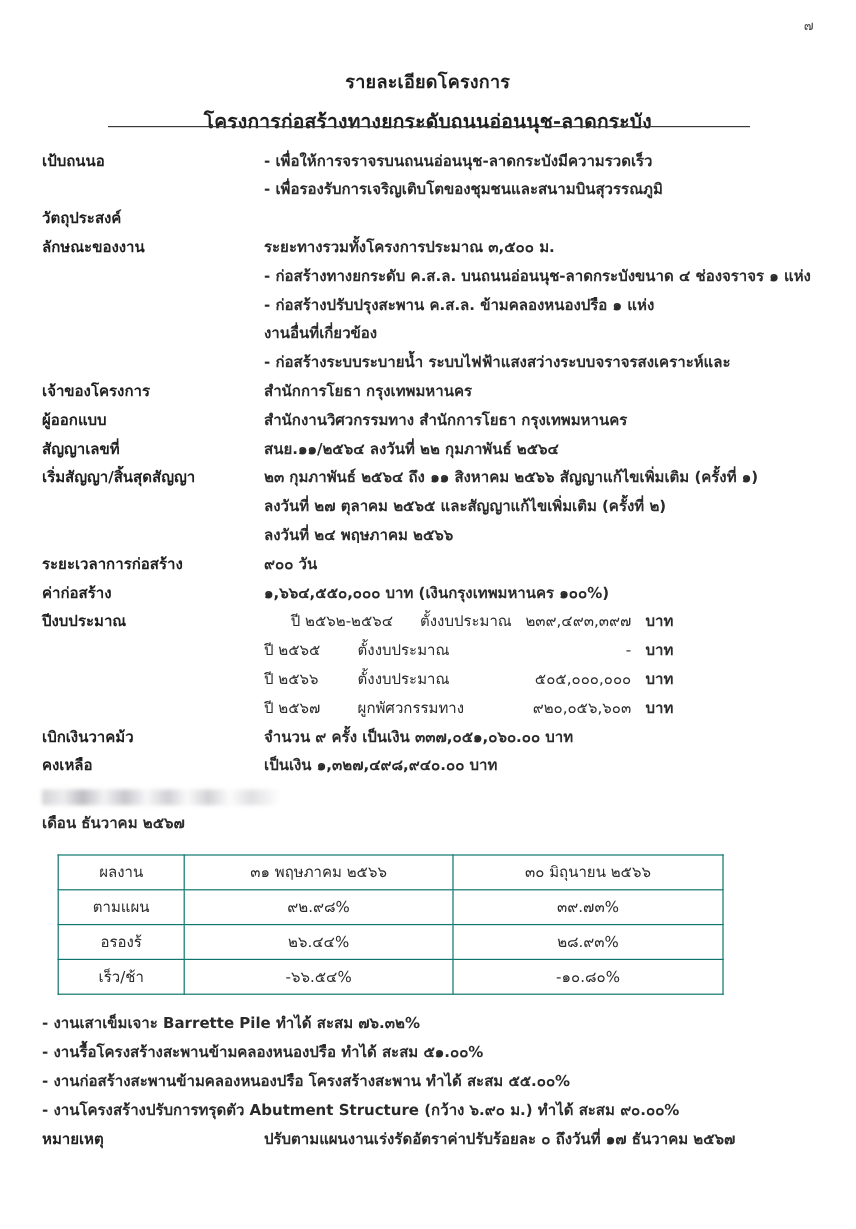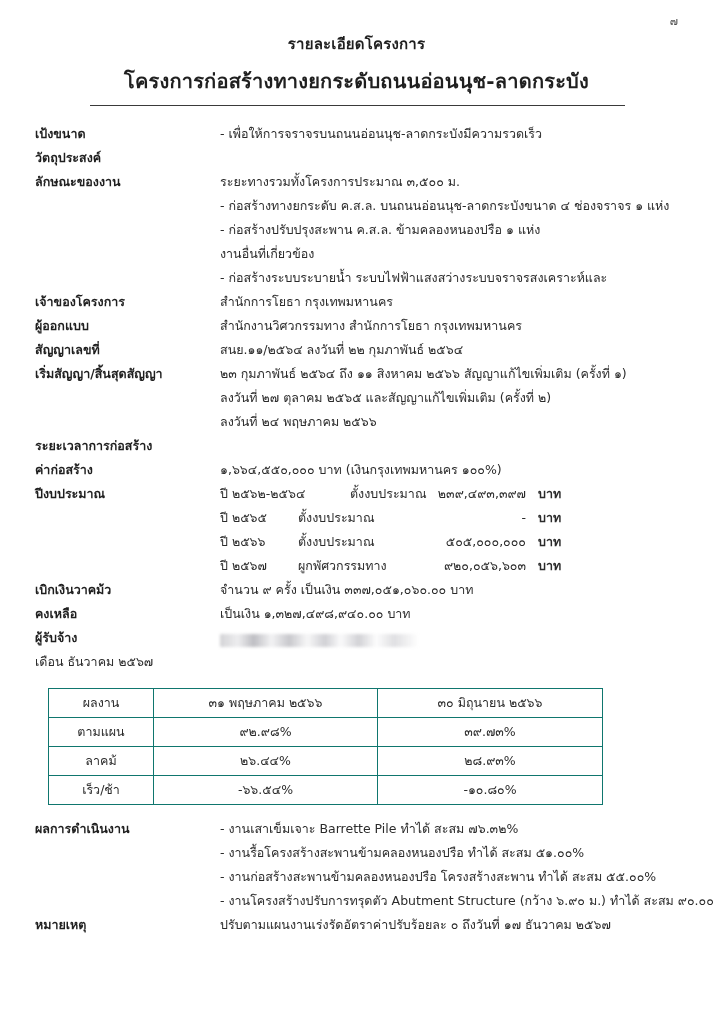--- a/index.html
+++ b/index.html
@@ -20,33 +20,33 @@
   }
   .page-number {
     position: absolute;
     top: 12px;
     right: 35px;
     font-size: 11px;
     color: #4a4a4a;
   }
   .doc-header {
     position: absolute;
-    top: 32px;
+    top: 56px;
     left: 0;
     width: 713px;
     text-align: center;
   }
   .doc-header .line1 {
     font-size: 15px;
     font-weight: bold;
     color: #1f1f1f;
     letter-spacing: 0.2px;
   }
   .doc-header .line2 {
-    font-size: 20px;
+    font-size: 16px;
     font-weight: bold;
     color: #1f1f1f;
     margin-top: 9px;
     letter-spacing: 0.2px;
   }
   .title-rule {
     position: absolute;
     top: 105px;
     left: 90px;
     width: 535px;
@@ -77,33 +77,34 @@
   .value {
     flex: 1 1 auto;
     font-size: 12.5px;
     color: #2b2b2b;
     line-height: 24px;
   }
   .value .ln {
     display: block;
     line-height: 24px;
     white-space: nowrap;
+    font-weight: bold;
   }
 
   .budget-line {
     display: flex;
     line-height: 24px;
     white-space: nowrap;
   }
   .budget-year { width: 78px; flex: 0 0 78px; }
   .budget-kind { width: 110px; flex: 0 0 110px; }
   .budget-amt  { width: 118px; flex: 0 0 118px; text-align: right; }
   .budget-unit { padding-left: 12px; font-weight: bold; }
 
-  .budget-line.first .budget-year { width: 130px; flex: 0 0 130px; }
+  .budget-line.first .budget-year { width: 130px; flex: 0 0 130px; text-align: center; }
   .budget-line.first .budget-kind { width: 58px; flex: 0 0 58px; }
 
   .redacted {
     display: inline-block;
     width: 198px;
     height: 13px;
     vertical-align: middle;
     background: linear-gradient(90deg,
       rgba(175,175,180,0.55) 0%, rgba(205,205,210,0.35) 9%,
       rgba(150,150,158,0.62) 17%, rgba(215,215,220,0.30) 26%,
@@ -149,23 +150,24 @@
 
   <div class="doc-header">
     <div class="line1">รายละเอียดโครงการ</div>
     <div class="line2">โครงการก่อสร้างทางยกระดับถนนอ่อนนุช-ลาดกระบัง</div>
   </div>
   <div class="title-rule"></div>
 
   <div class="content">
 
     <div class="row">
-      <div class="label">เป้งขนาด</div>
+      <div class="label">เป้บถนนอ</div>
       <div class="value">
         <span class="ln">- เพื่อให้การจราจรบนถนนอ่อนนุช-ลาดกระบังมีความรวดเร็ว</span>
+        <span class="ln">- เพื่อรองรับการเจริญเติบโตของชุมชนและสนามบินสุวรรณภูมิ</span>
       </div>
     </div>
 
     <div class="row">
       <div class="label">วัตถุประสงค์</div>
     </div>
 
     <div class="row">
       <div class="label">ลักษณะของงาน</div>
       <div class="value">
@@ -202,20 +204,23 @@
       <div class="label">เริ่มสัญญา/สิ้นสุดสัญญา</div>
       <div class="value">
         <span class="ln">๒๓ กุมภาพันธ์ ๒๕๖๔ ถึง  ๑๑ สิงหาคม ๒๕๖๖ สัญญาแก้ไขเพิ่มเติม (ครั้งที่ ๑)</span>
         <span class="ln">ลงวันที่ ๒๗ ตุลาคม ๒๕๖๕ และสัญญาแก้ไขเพิ่มเติม (ครั้งที่ ๒)</span>
         <span class="ln">ลงวันที่ ๒๔ พฤษภาคม ๒๕๖๖</span>
       </div>
     </div>
 
     <div class="row">
       <div class="label">ระยะเวลาการก่อสร้าง</div>
+      <div class="value">
+        <span class="ln">๙๐๐ วัน</span>
+      </div>
     </div>
 
     <div class="row">
       <div class="label">ค่าก่อสร้าง</div>
       <div class="value">
         <span class="ln">๑,๖๖๔,๕๕๐,๐๐๐ บาท  (เงินกรุงเทพมหานคร ๑๐๐%)</span>
       </div>
     </div>
 
     <div class="row">
@@ -256,21 +261,20 @@
     </div>
 
     <div class="row">
       <div class="label">คงเหลือ</div>
       <div class="value">
         <span class="ln">เป็นเงิน ๑,๓๒๗,๔๙๘,๙๔๐.๐๐ บาท</span>
       </div>
     </div>
 
     <div class="row">
-      <div class="label">ผู้รับจ้าง</div>
       <div class="value">
         <span class="redacted"></span>
       </div>
     </div>
 
     <div class="row">
       <div class="value">
         <span class="ln">เดือน ธันวาคม ๒๕๖๗</span>
       </div>
     </div>
@@ -287,35 +291,34 @@
             <td>ผลงาน</td>
             <td>๓๑ พฤษภาคม ๒๕๖๖</td>
             <td>๓๐ มิถุนายน ๒๕๖๖</td>
           </tr>
           <tr>
             <td>ตามแผน</td>
             <td>๙๒.๙๘%</td>
             <td>๓๙.๗๓%</td>
           </tr>
           <tr>
-            <td>ลาคม้</td>
+            <td>อรองร้</td>
             <td>๒๖.๔๔%</td>
             <td>๒๘.๙๓%</td>
           </tr>
           <tr>
             <td>เร็ว/ช้า</td>
             <td>-๖๖.๕๔%</td>
             <td>-๑๐.๘๐%</td>
           </tr>
         </tbody>
       </table>
     </div>
 
     <div class="row after-table">
-      <div class="label">ผลการดำเนินงาน</div>
       <div class="value">
         <span class="ln">- งานเสาเข็มเจาะ Barrette Pile  ทำได้ สะสม ๗๖.๓๒%</span>
         <span class="ln">- งานรื้อโครงสร้างสะพานข้ามคลองหนองปรือ ทำได้ สะสม ๕๑.๐๐%</span>
         <span class="ln">- งานก่อสร้างสะพานข้ามคลองหนองปรือ โครงสร้างสะพาน ทำได้ สะสม  ๕๕.๐๐%</span>
         <span class="ln">- งานโครงสร้างปรับการทรุดตัว Abutment Structure (กว้าง  ๖.๙๐ ม.) ทำได้ สะสม ๙๐.๐๐%</span>
       </div>
     </div>
 
     <div class="row">
       <div class="label">หมายเหตุ</div>

